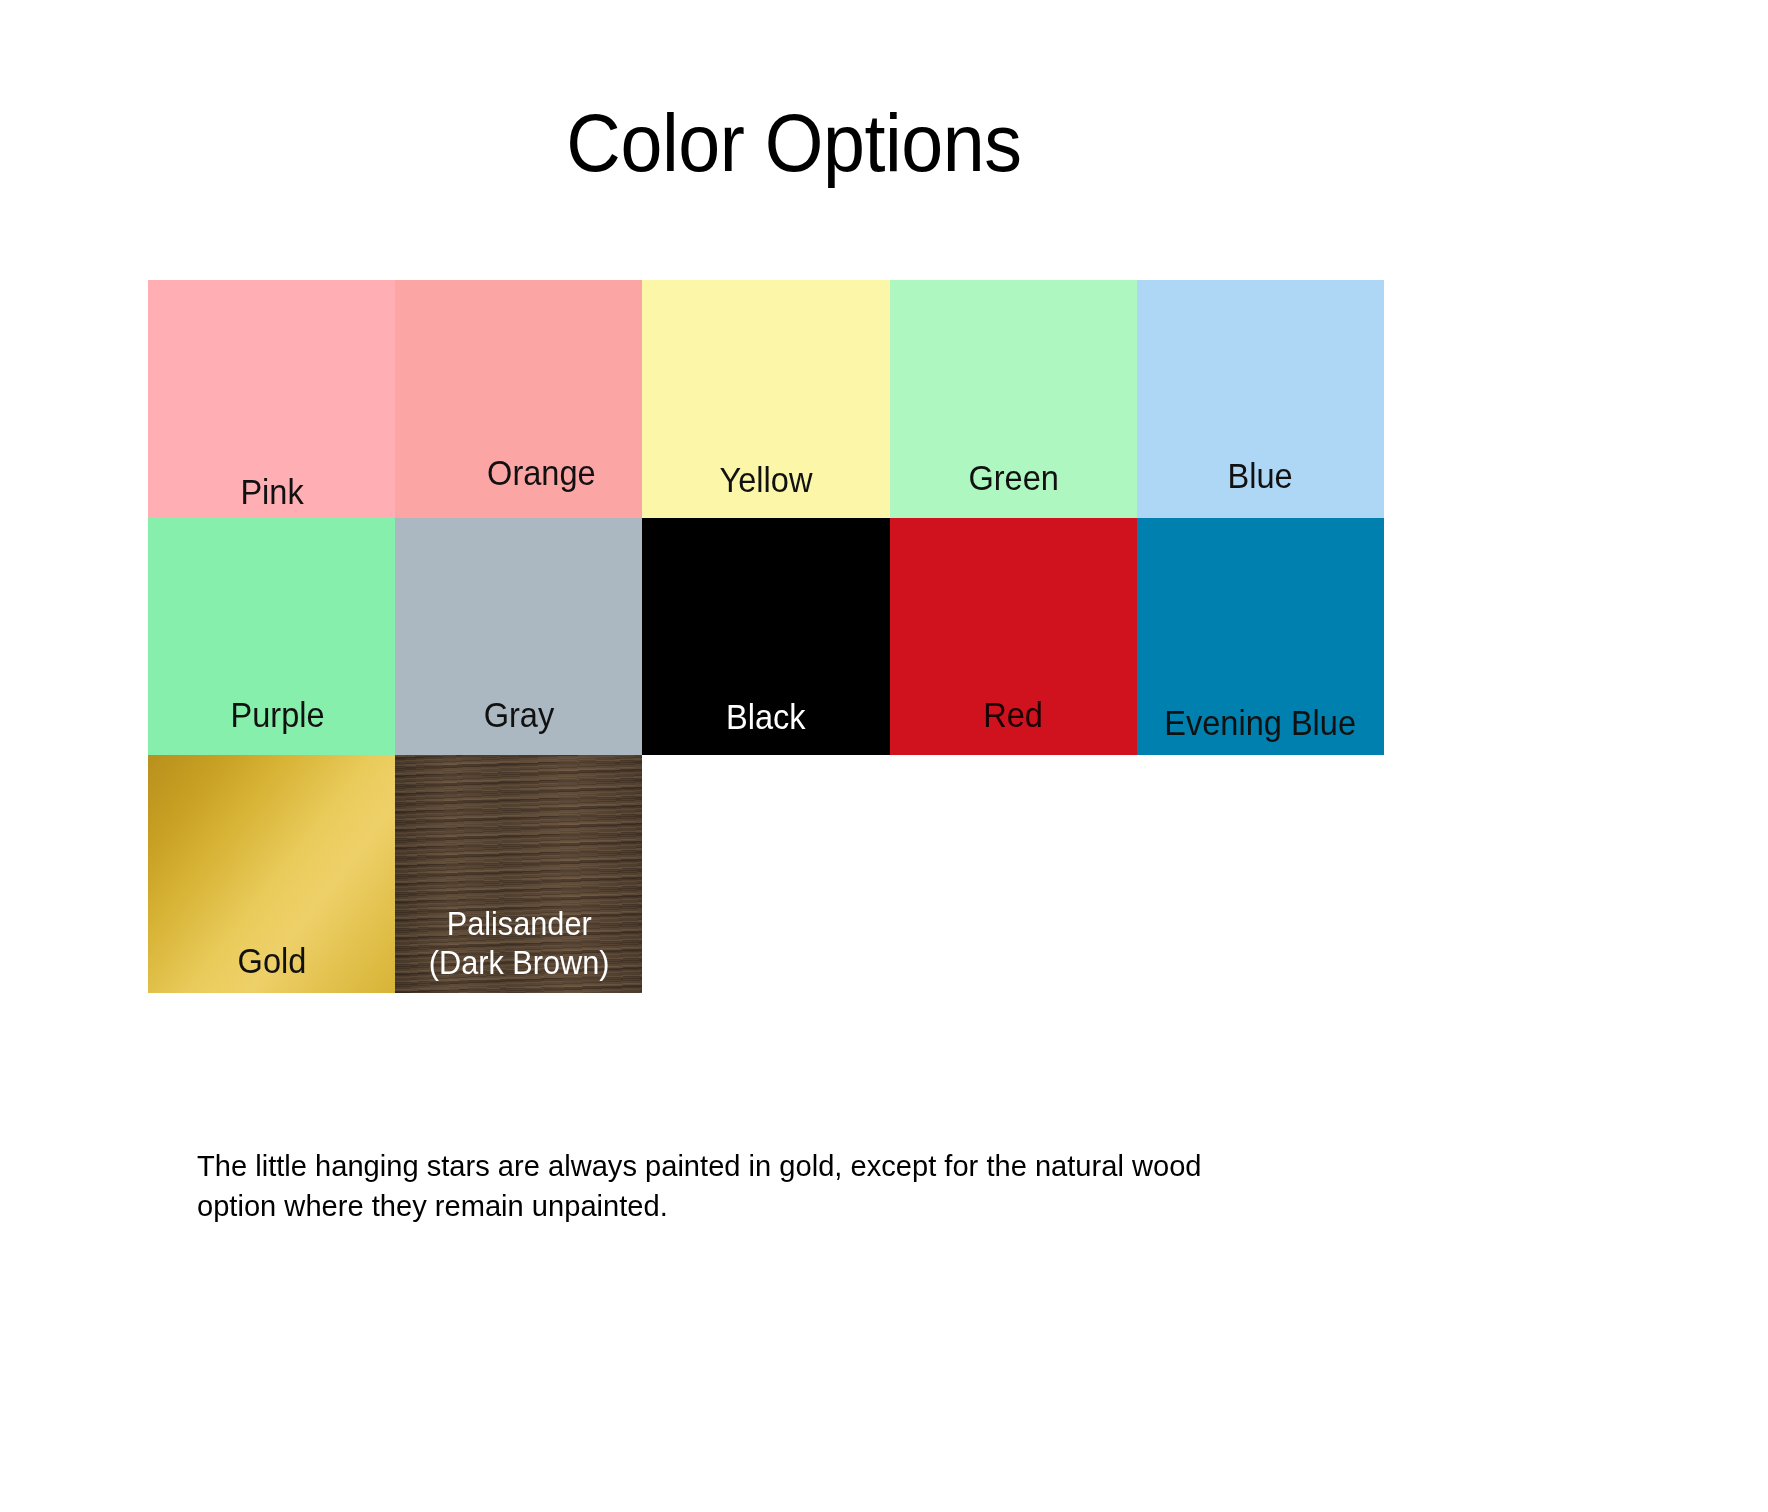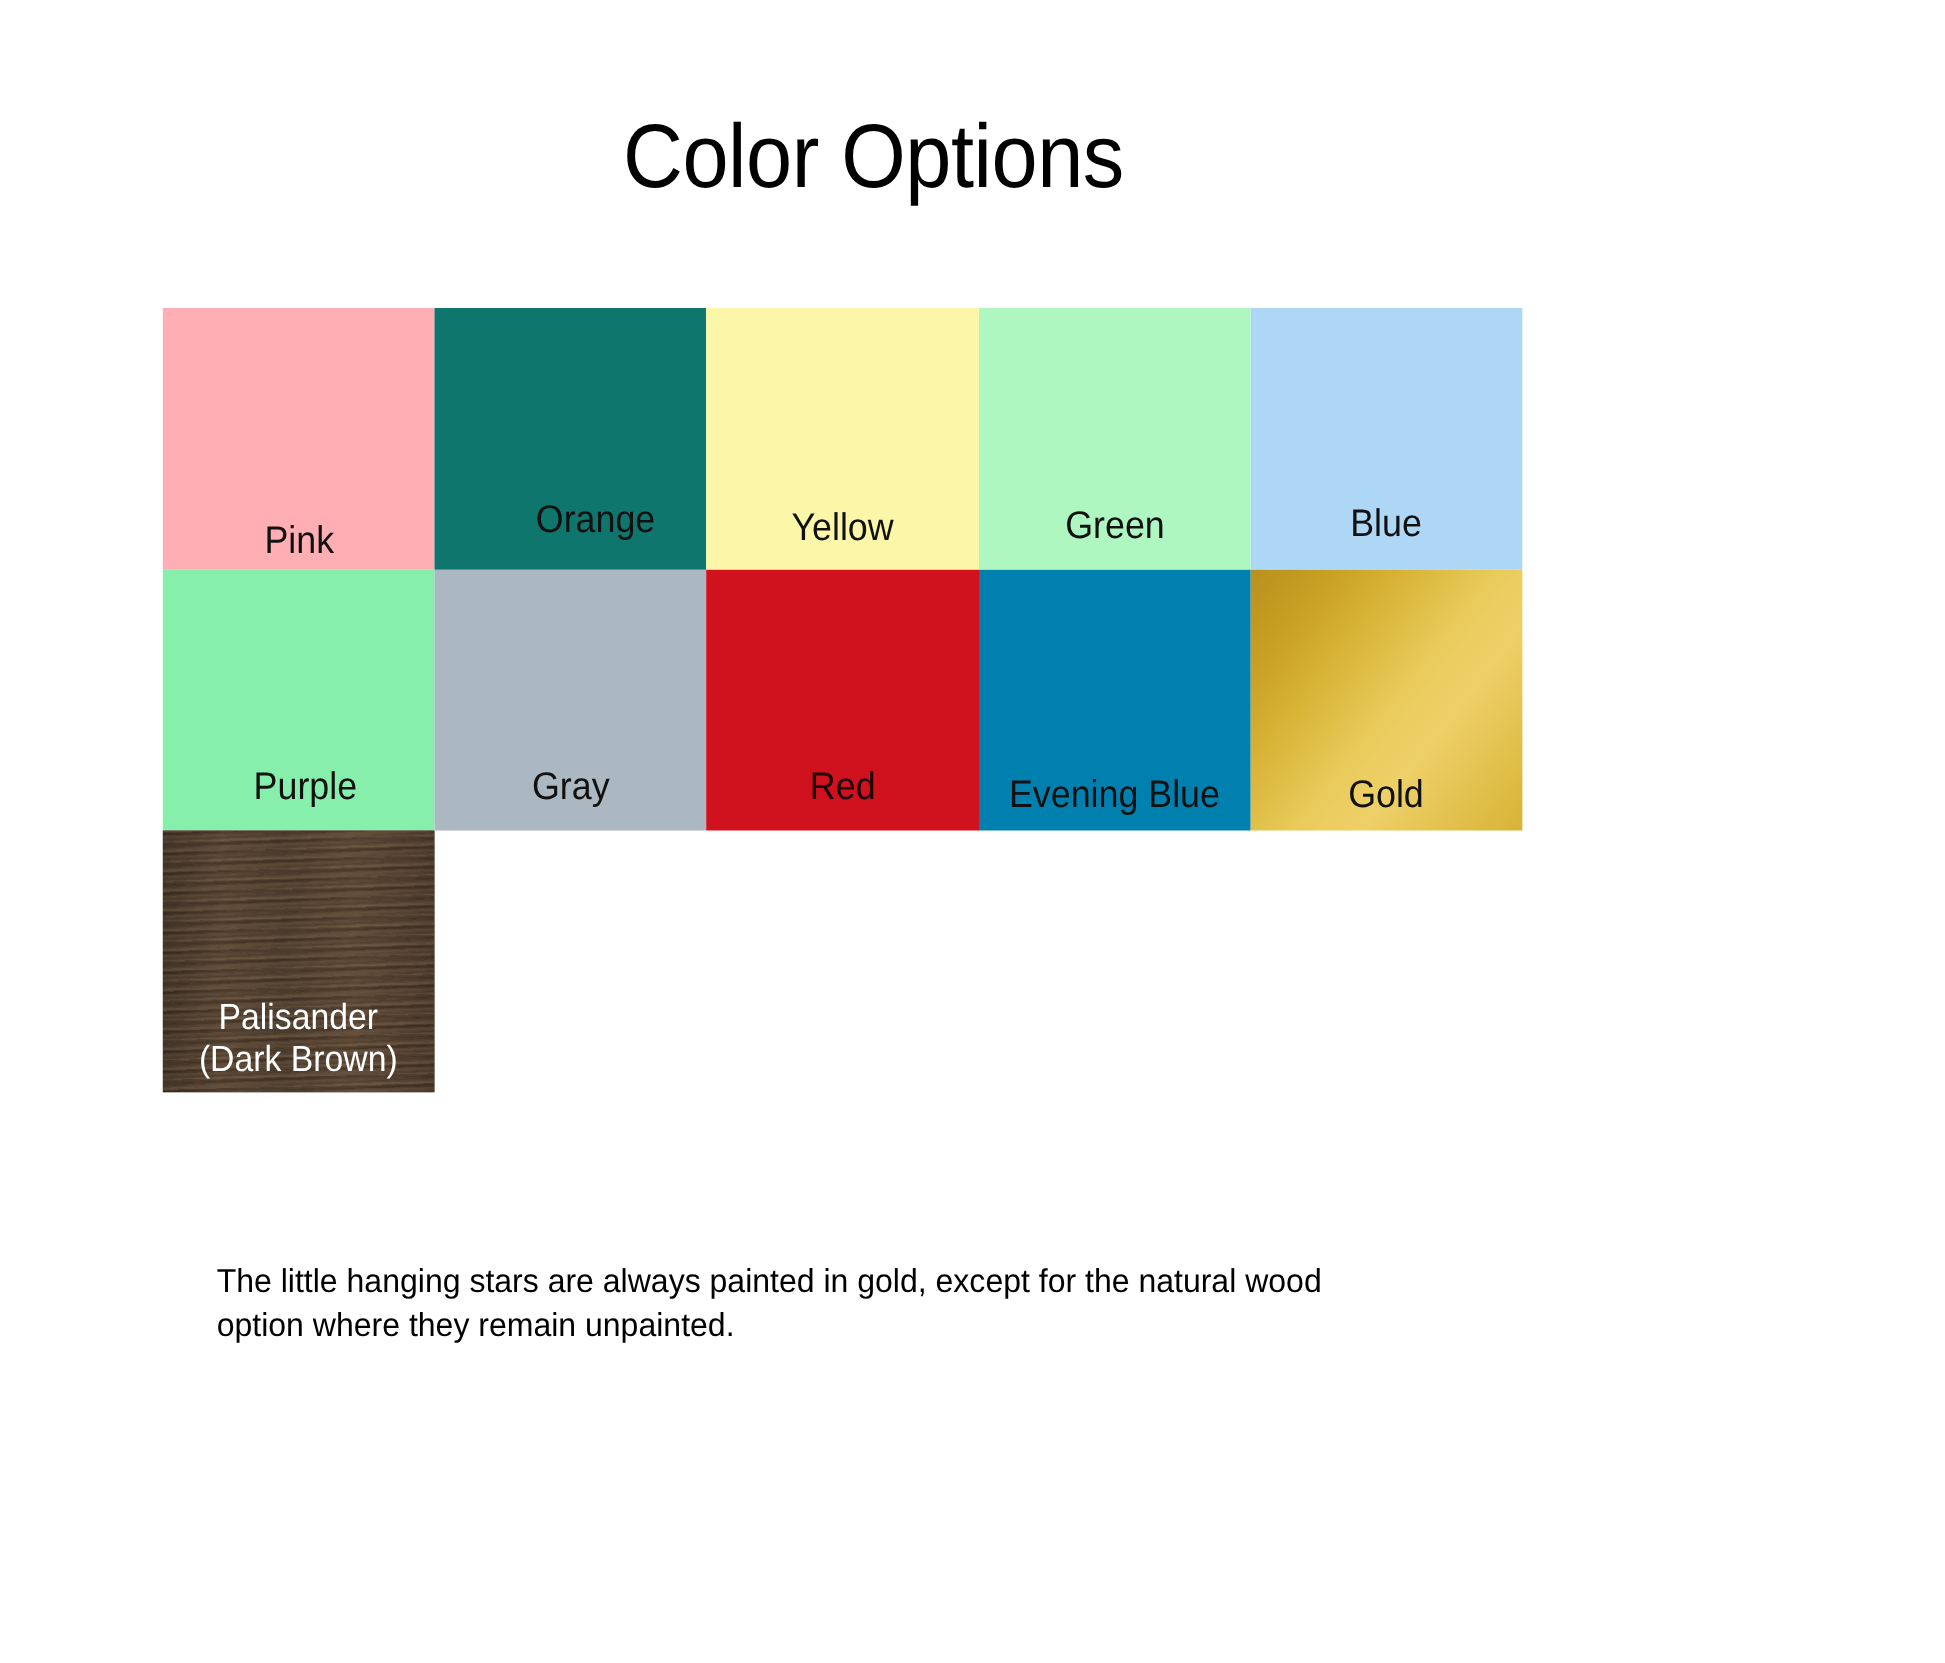--- a/index.html
+++ b/index.html
@@ -71,21 +71,21 @@
     padding-bottom: 10px;
     transform: scaleX(0.93);
     white-space: pre-line;
   }
 
   .swatch.light-text .swatch-label { color: #ffffff; }
 
   
   .sw-pink    { background: #ffaeb4; }
   .sw-pink    .swatch-label { padding-bottom: 8px; }
-  .sw-orange  { background: #0f766e; padding-left: 45px; }
+  .sw-orange  { background: #fca5a5; padding-left: 45px; }
   .sw-orange  .swatch-label { padding-bottom: 27px; }
   .sw-yellow  { background: #fcf7a8; }
   .sw-yellow  .swatch-label { padding-bottom: 20px; }
   .sw-green   { background: #aef7c0; }
   .sw-green   .swatch-label { padding-bottom: 22px; }
   .sw-blue    { background: #aed6f5; }
   .sw-blue    .swatch-label { padding-bottom: 24px; }
 
   
   .sw-white   { background: #ffffff; border: 1px solid #3a3a3a; }
@@ -209,20 +209,23 @@
     <div class="swatch sw-blue">
       <span class="swatch-label">Blue</span>
     </div>
 
     <div class="swatch sw-purple">
       <span class="swatch-label">Purple</span>
     </div>
     <div class="swatch sw-gray">
       <span class="swatch-label">Gray</span>
     </div>
+    <div class="swatch sw-black light-text">
+      <span class="swatch-label">Black</span>
+    </div>
     <div class="swatch sw-red">
       <span class="swatch-label">Red</span>
     </div>
 
     <div class="swatch sw-evening">
       <span class="swatch-label">Evening Blue</span>
     </div>
     <div class="swatch sw-gold">
       <span class="swatch-label">Gold</span>
     </div>

